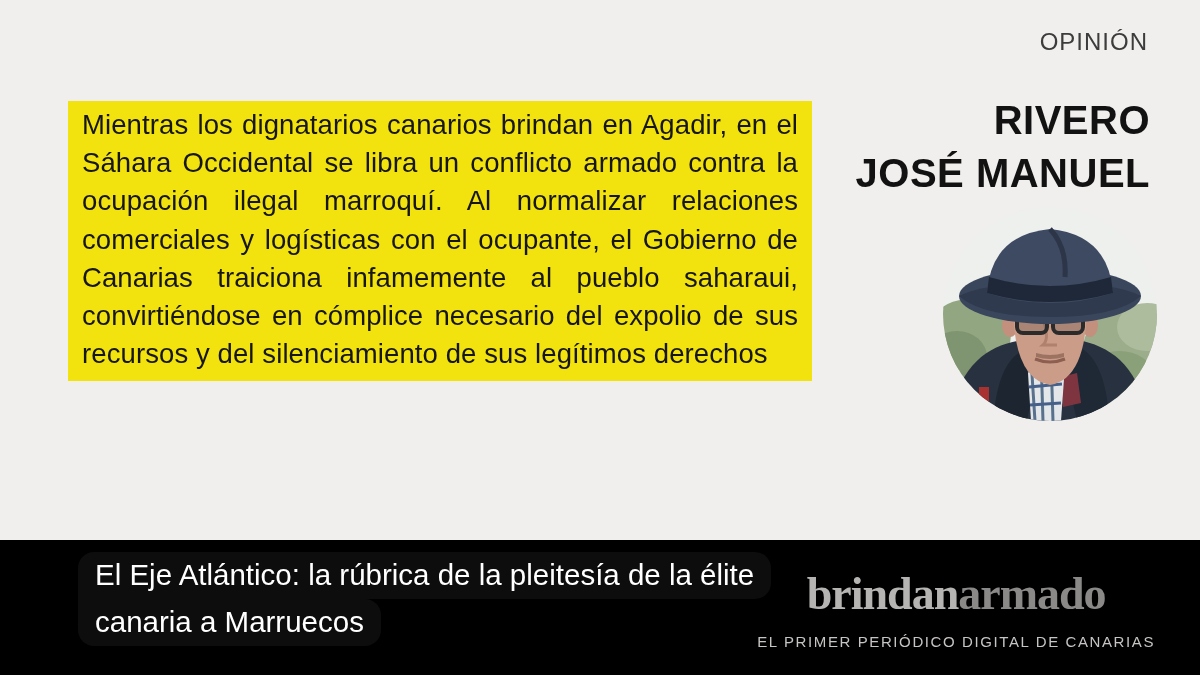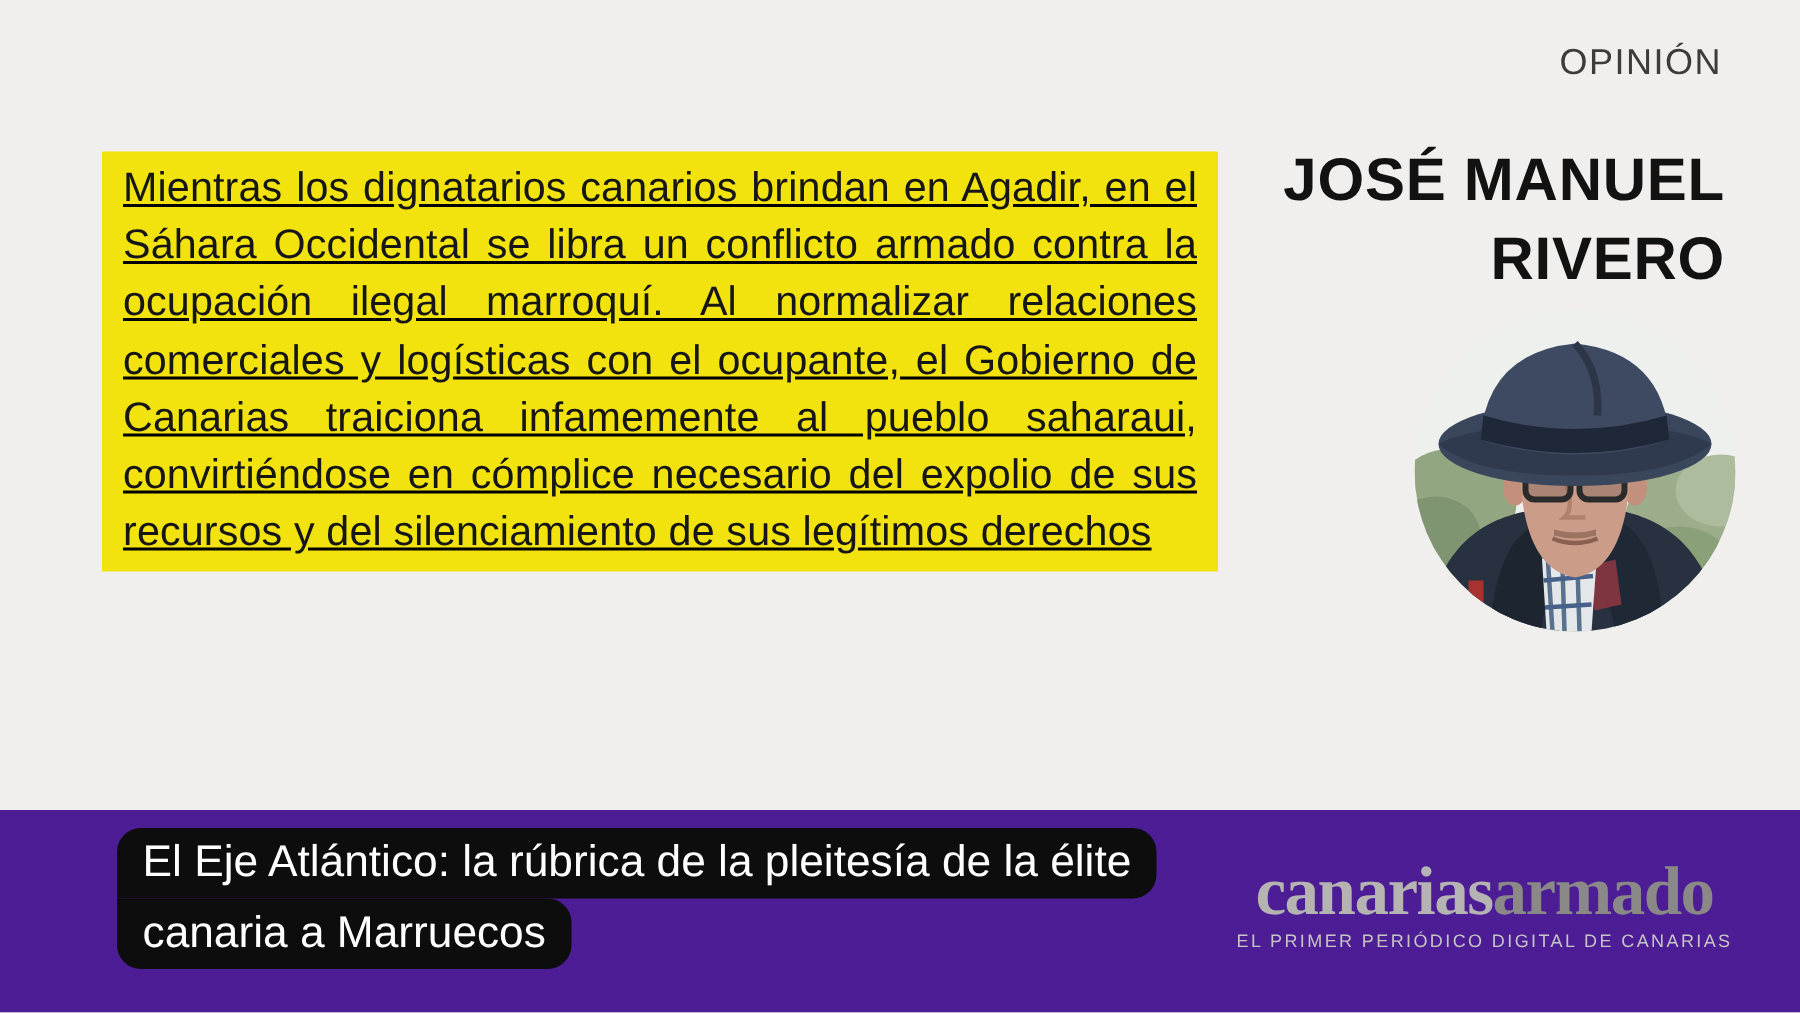--- a/index.html
+++ b/index.html
@@ -12,21 +12,20 @@
   }
   .card { position: absolute; inset: 0; }
 
   
   .quote-block {
     position: absolute;
     left: 68px; top: 101px;
     width: 716px;
     background: #f2e20d;
     padding: 5px 14px 8px 14px;
-    text-decoration: underline;
   }
   .quote-block p {
     margin: 0;
     font-size: 27.5px;
     line-height: 38.2px;
     color: #161616;
     text-align: justify;
     letter-spacing: 0.1px;
   }
 
@@ -59,21 +58,21 @@
     overflow: hidden;
     background: #eef0ee;
   }
   .avatar svg { display: block; width: 100%; height: 100%; }
 
   
   .footer-band {
     position: absolute;
     left: 0; top: 540px;
     width: 1200px; height: 135px;
-    background: #4c1d95;
+    background: #000000;
   }
   .headline {
     position: absolute;
     left: 78px; top: 12px;
   }
   .headline .hl-line {
     width: fit-content;
     background: #0d0d0d;
     color: #ffffff;
     font-size: 29.5px;
@@ -93,41 +92,41 @@
     font-family: "Liberation Serif", serif;
     font-weight: 700;
     font-size: 46px;
     line-height: 42px;
     letter-spacing: -1px;
     white-space: nowrap;
   }
   .logo .word-light { color: #b5b4b2; }
   .logo .word-dark  { color: #8a8988; }
   .logo .tagline {
-    margin-top: 5px;
-    font-size: 12px;
+    margin-top: 18px;
+    font-size: 15px;
     letter-spacing: 1.6px;
     color: #c6c5c3;
     white-space: nowrap;
   }
 </style>
 </head>
 <body>
 
 <div class="card">
 
   <div class="quote-block">
     <p>Mientras los dignatarios canarios brindan en Agadir, en el Sáhara Occidental se libra un conflicto armado contra la ocupación ilegal marroquí. Al normalizar relaciones comerciales y logísticas con el ocupante, el Gobierno de Canarias traiciona infamemente al pueblo saharaui, convirtiéndose en cómplice necesario del expolio de sus recursos y del silenciamiento de sus legítimos derechos</p>
   </div>
 
   <div class="opinion-label">OPINIÓN</div>
 
   <div class="author-name">
+    <div>RIVERO</div>
     <div>JOSÉ MANUEL</div>
-    <div>RIVERO</div>
   </div>
 
   <div class="avatar">
     <svg viewBox="0 0 214 214" xmlns="http://www.w3.org/2000/svg">
 
       <rect x="0" y="0" width="214" height="214" fill="#eef0ee"></rect>
 
       <g>
         <ellipse cx="26" cy="128" rx="42" ry="36" fill="#93a682"></ellipse>
         <ellipse cx="14" cy="150" rx="30" ry="26" fill="#7f9470"></ellipse>
@@ -180,18 +179,18 @@
   </div>
 
   <div class="footer-band">
 
     <div class="headline">
       <div class="hl-line hl-line1">El Eje Atlántico: la rúbrica de la pleitesía de la élite</div>
       <div class="hl-line hl-line2">canaria a Marruecos</div>
     </div>
 
     <div class="logo">
-      <div class="wordmark"><span class="word-light">canarias</span><span class="word-dark">armado</span></div>
+      <div class="wordmark"><span class="word-light">brindan</span><span class="word-dark">armado</span></div>
       <div class="tagline">EL PRIMER PERIÓDICO DIGITAL DE CANARIAS</div>
     </div>
 
   </div>
 </div>
 
 </body></html>

